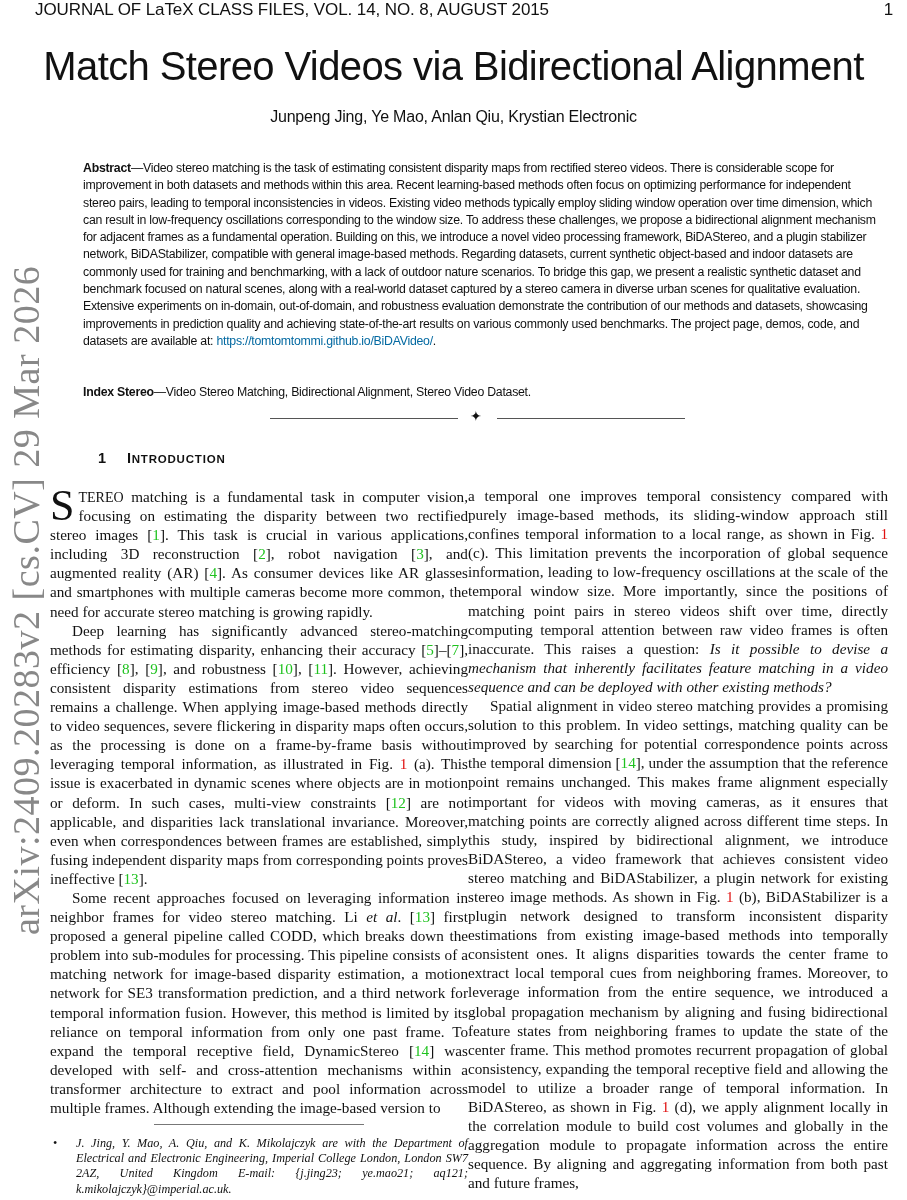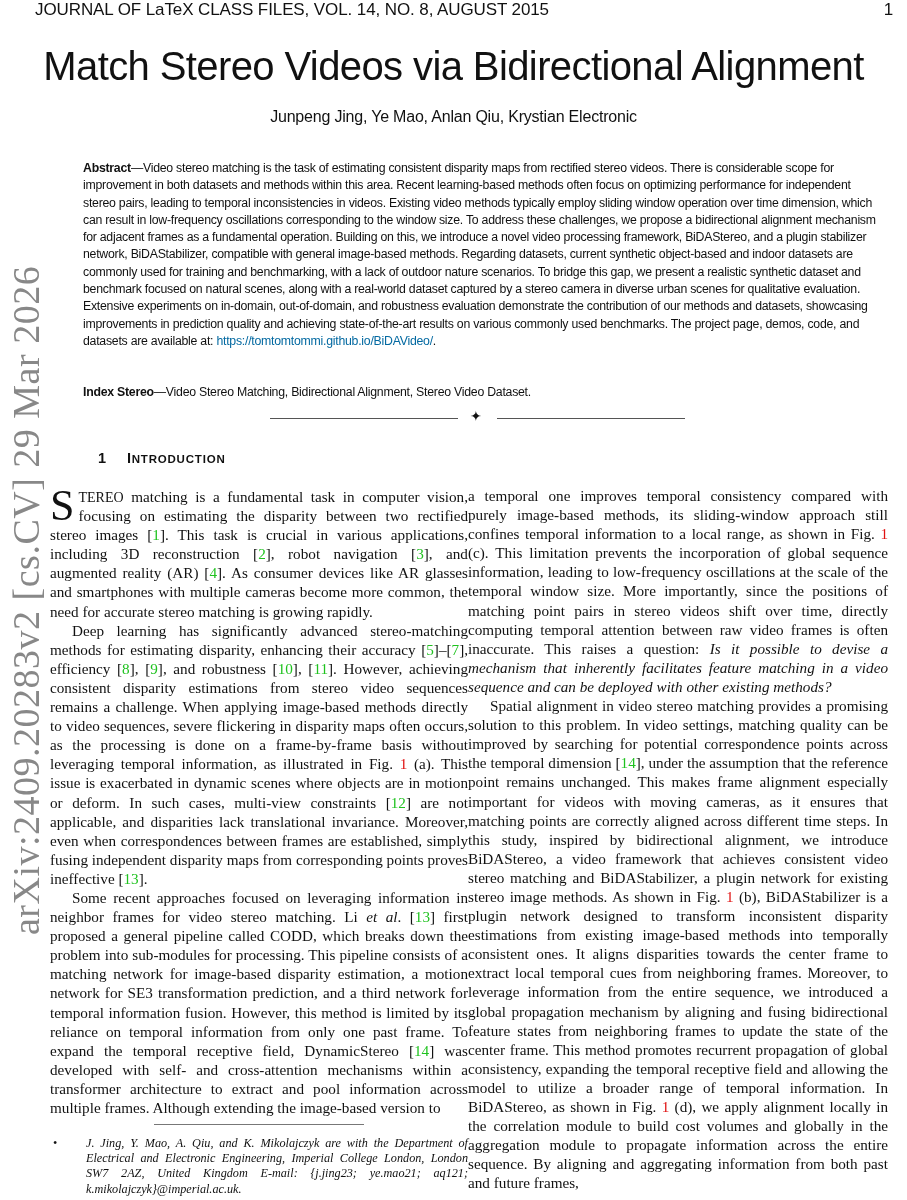--- a/index.html
+++ b/index.html
@@ -28,21 +28,21 @@
   .col-right { top:486px; left:468px; width:420px; }
   .col p { margin:0; text-indent:22px; }
   .col p.first { text-indent:0; }
   .cite { color:#1ec21e; }
   .figref { color:#e01010; }
   .dropcap { float:left; font-size:44px; line-height:36px; margin:2px 4px 0 0; font-family:"Liberation Serif", serif; }
   .smallcaps { font-variant:small-caps; font-size:20px; }
   .footnote-rule { position:absolute; top:1124px; left:154px; width:210px; height:1px; background:#777; }
   .footnote { position:absolute; top:1136px; left:50px; width:418px; font-family:"Liberation Serif", serif; font-style:italic; font-size:12.2px; line-height:15.2px; text-align:justify; }
   .footnote .bullet { position:absolute; left:3px; top:0; font-style:normal; }
-  .footnote .text { margin-left:36px; display:block; }
+  .footnote .text { margin-left:26px; display:block; }
   .col p em { font-style:italic; }
 </style>
 </head>
 <body>
 
 <div class="running-head">
   <span class="left">JOURNAL OF LaTeX CLASS FILES, VOL. 14, NO. 8, AUGUST 2015</span>
   <span class="right">1</span>
 </div>
 

